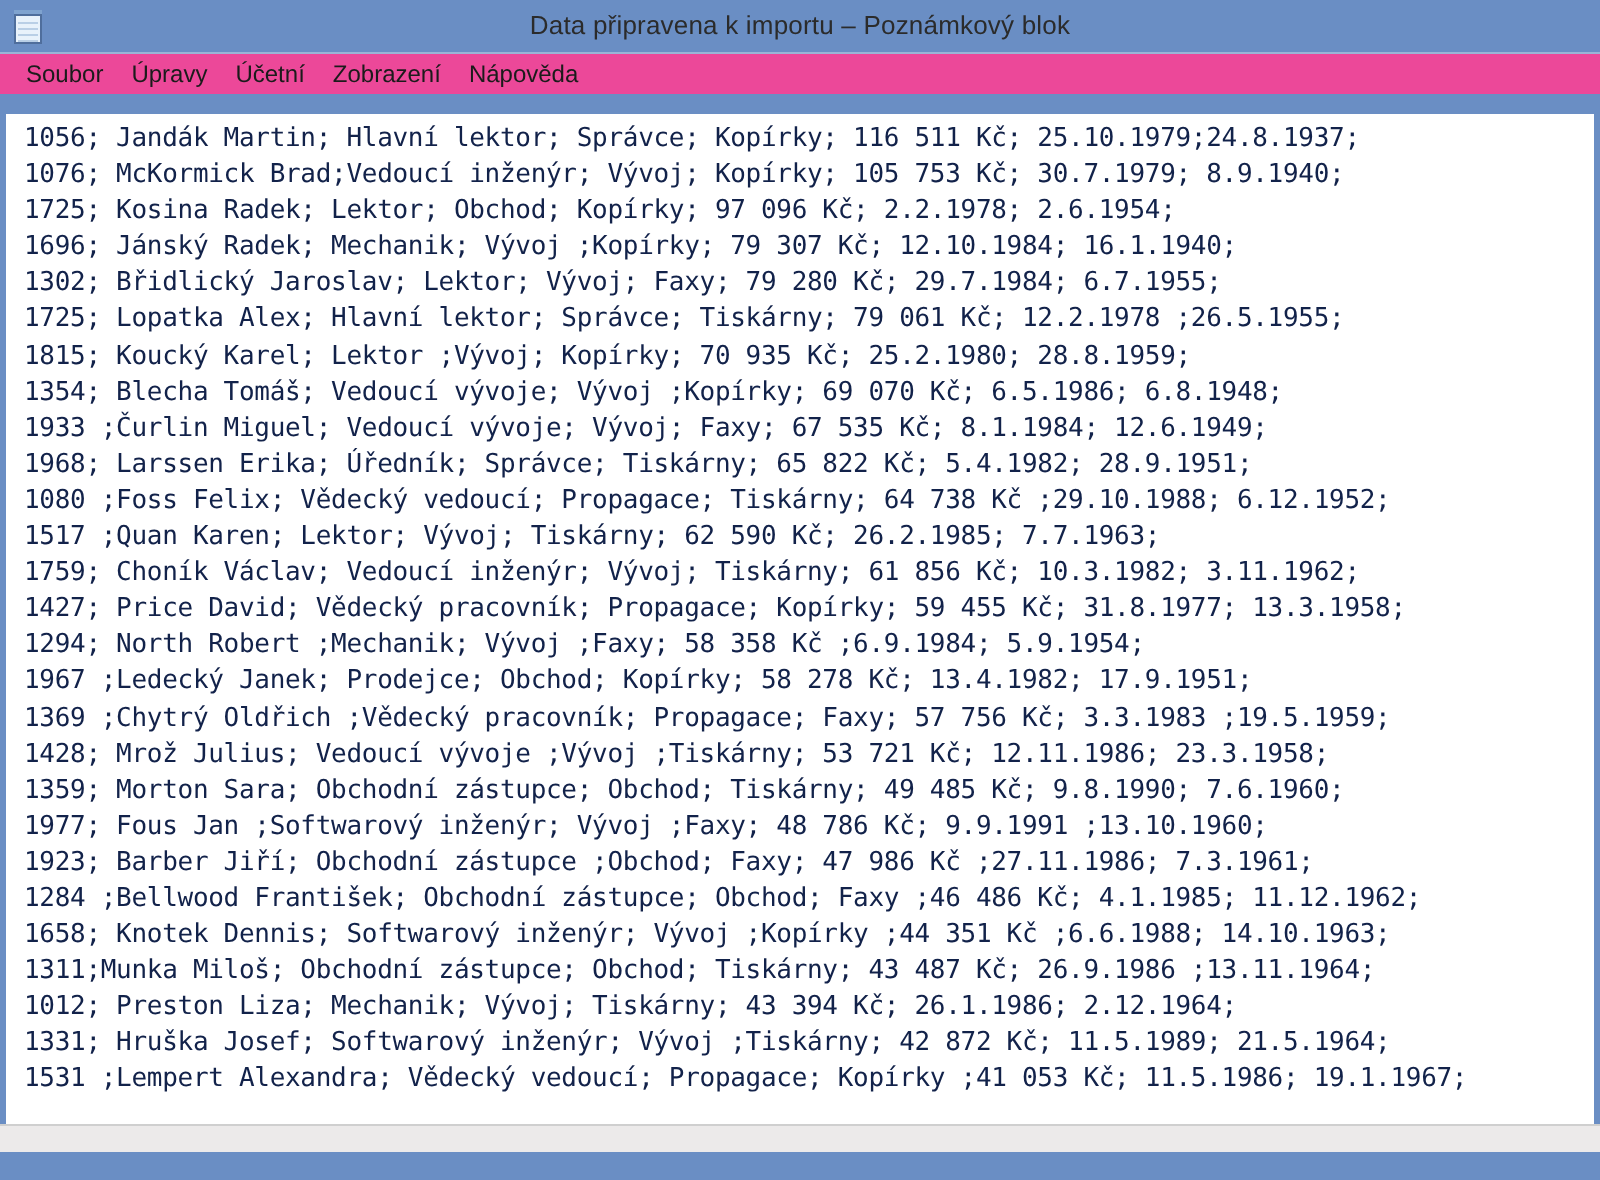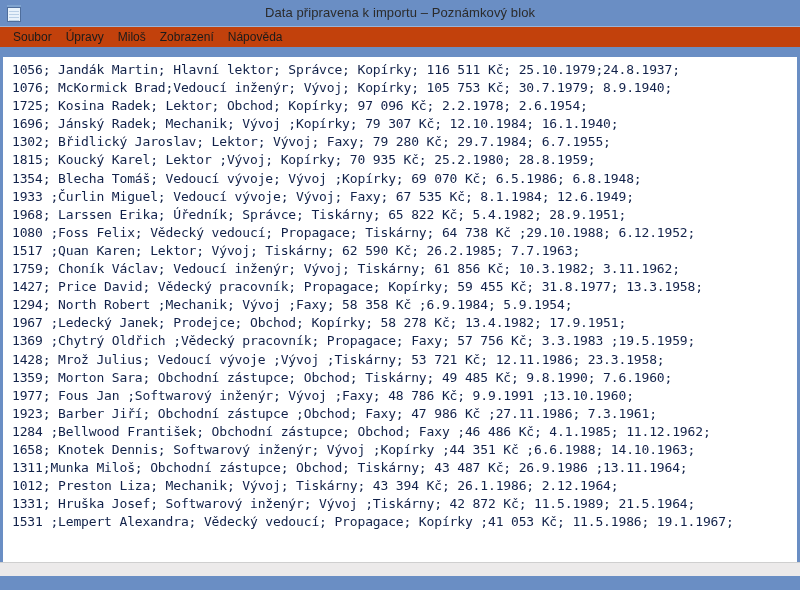--- a/index.html
+++ b/index.html
@@ -87,21 +87,21 @@
     font-family: "Liberation Sans", sans-serif;
     letter-spacing: 0.1px;
     line-height: 26px;
     user-select: none;
   }
 
   
   .menubar {
     flex: 0 0 21px;
     height: 21px;
-    background: #c2410c;
+    background: #ec4899;
     border-top: 1px solid #9bb4d6;
     display: flex;
     align-items: center;
     padding-left: 6px;
     box-sizing: border-box;
   }
   .menu-item {
     font-size: 12px;
     color: #1b1b1b;
     padding: 1px 7px 2px 7px;
@@ -162,32 +162,33 @@
             <i></i>
           </div>
       </div>
     </div>
     <div class="titlebar-title">Data připravena k importu – Poznámkový blok</div>
   </div>
 
   <div class="menubar">
     <div class="menu-item">Soubor</div>
     <div class="menu-item">Úpravy</div>
-    <div class="menu-item">Miloš</div>
+    <div class="menu-item">Účetní</div>
     <div class="menu-item">Zobrazení</div>
     <div class="menu-item">Nápověda</div>
   </div>
 
   <div class="textarea-wrap">
     <div class="textarea" id="editor-text">
         <div class="line">1056; Jandák Martin; Hlavní lektor; Správce; Kopírky; 116 511 Kč; 25.10.1979;24.8.1937;</div>
         <div class="line">1076; McKormick Brad;Vedoucí inženýr; Vývoj; Kopírky; 105 753 Kč; 30.7.1979; 8.9.1940;</div>
         <div class="line">1725; Kosina Radek; Lektor; Obchod; Kopírky; 97 096 Kč; 2.2.1978; 2.6.1954;</div>
         <div class="line">1696; Jánský Radek; Mechanik; Vývoj ;Kopírky; 79 307 Kč; 12.10.1984; 16.1.1940;</div>
         <div class="line">1302; Břidlický Jaroslav; Lektor; Vývoj; Faxy; 79 280 Kč; 29.7.1984; 6.7.1955;</div>
+        <div class="line">1725; Lopatka Alex; Hlavní lektor; Správce; Tiskárny; 79 061 Kč; 12.2.1978 ;26.5.1955;</div>
         <div class="line">1815; Koucký Karel; Lektor ;Vývoj; Kopírky; 70 935 Kč; 25.2.1980; 28.8.1959;</div>
         <div class="line">1354; Blecha Tomáš; Vedoucí vývoje; Vývoj ;Kopírky; 69 070 Kč; 6.5.1986; 6.8.1948;</div>
         <div class="line">1933 ;Čurlin Miguel; Vedoucí vývoje; Vývoj; Faxy; 67 535 Kč; 8.1.1984; 12.6.1949;</div>
         <div class="line">1968; Larssen Erika; Úředník; Správce; Tiskárny; 65 822 Kč; 5.4.1982; 28.9.1951;</div>
         <div class="line">1080 ;Foss Felix; Vědecký vedoucí; Propagace; Tiskárny; 64 738 Kč ;29.10.1988; 6.12.1952;</div>
         <div class="line">1517 ;Quan Karen; Lektor; Vývoj; Tiskárny; 62 590 Kč; 26.2.1985; 7.7.1963;</div>
         <div class="line">1759; Choník Václav; Vedoucí inženýr; Vývoj; Tiskárny; 61 856 Kč; 10.3.1982; 3.11.1962;</div>
         <div class="line">1427; Price David; Vědecký pracovník; Propagace; Kopírky; 59 455 Kč; 31.8.1977; 13.3.1958;</div>
         <div class="line">1294; North Robert ;Mechanik; Vývoj ;Faxy; 58 358 Kč ;6.9.1984; 5.9.1954;</div>
         <div class="line">1967 ;Ledecký Janek; Prodejce; Obchod; Kopírky; 58 278 Kč; 13.4.1982; 17.9.1951;</div>

